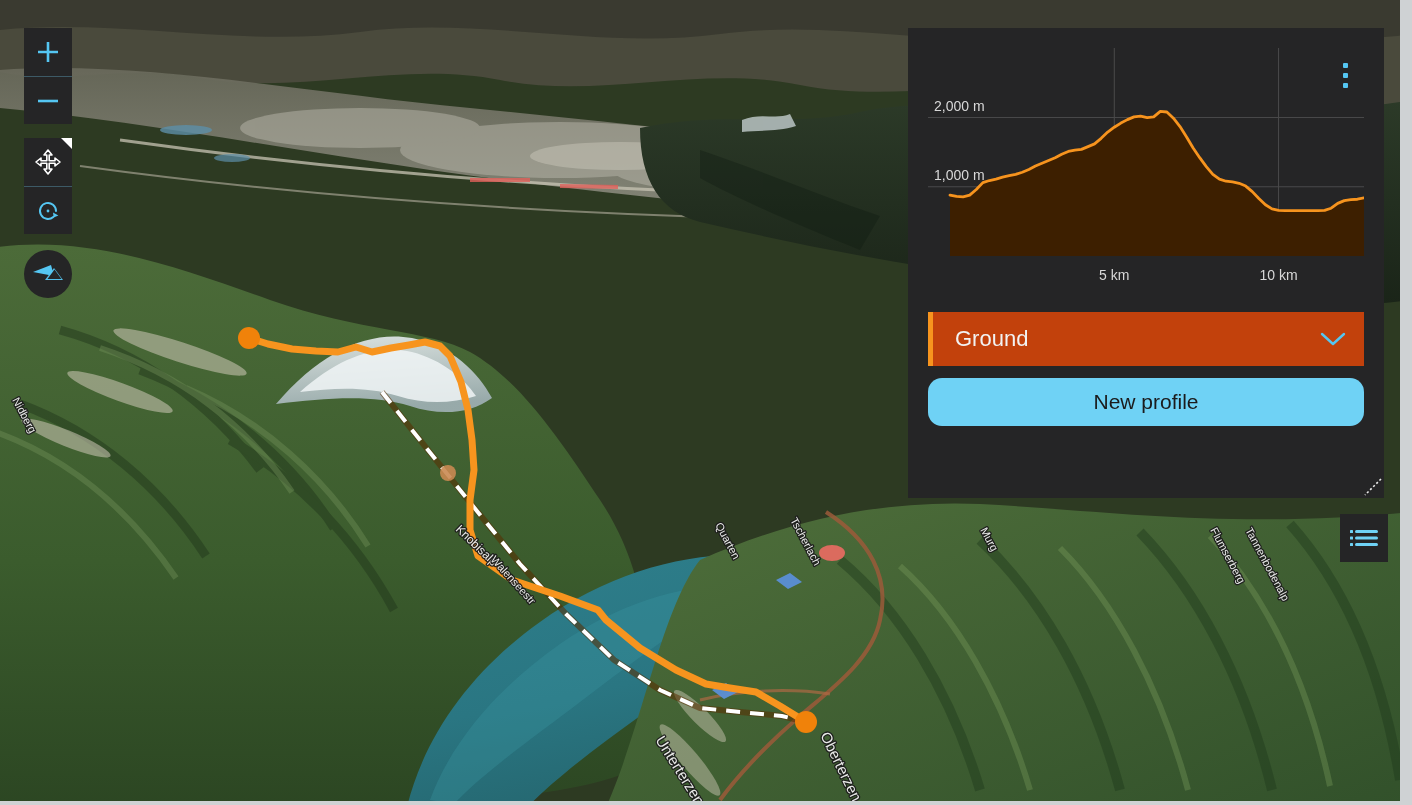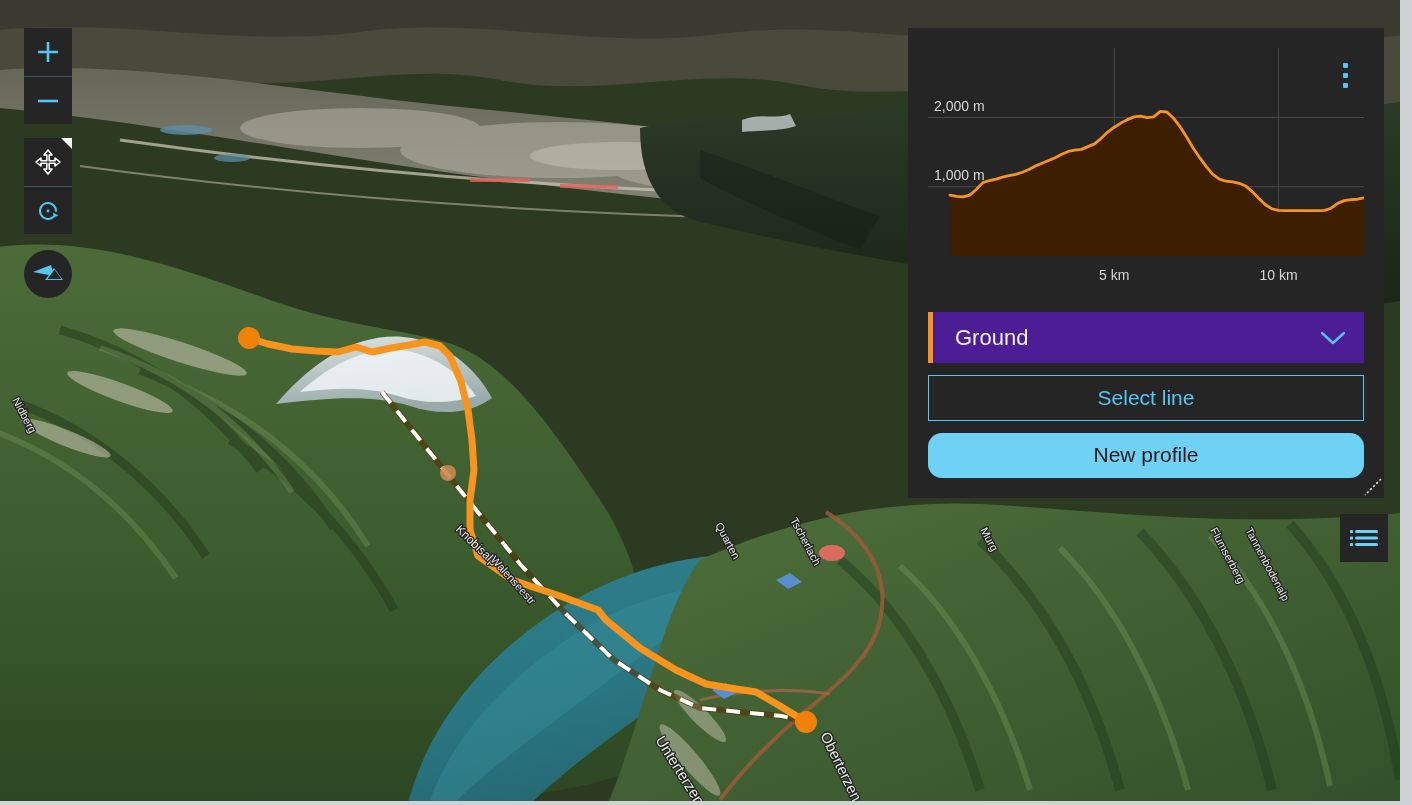--- a/index.html
+++ b/index.html
@@ -64,21 +64,21 @@
     position: absolute; right: 6px; top: 10px;
     width: 26px; height: 34px;
     display: flex; flex-direction: column; align-items: center;
     justify-content: center; gap: 5px;
     cursor: pointer; z-index: 5;
   }
   #kebab i { width: 5px; height: 5px; background: #55c6f2; border-radius: 1px; display:block; }
 
   .dropdown {
     height: 54px; margin-top: 14px;
-    background: #4c1d95;
+    background: #c2410c;
     display: flex; align-items: center;
     border-left: 5px solid #f7941e;
     padding: 0 18px 0 22px;
     cursor: pointer;
   }
   .dropdown .val {
     flex: 1; color: #f2f2f2; font-size: 22px; font-weight: 300;
   }
   .btn {
     height: 48px; margin-top: 12px;
@@ -319,21 +319,20 @@
         </svg>
     </div>
 
     <div class="dropdown">
       <span class="val">Ground</span>
       <svg width="26" height="16" viewBox="0 0 26 16">
         <path d="M2 3 L13 13 L24 3" stroke="#55c6f2" stroke-width="2.4" fill="none" stroke-linecap="round" stroke-linejoin="round"></path>
       </svg>
     </div>
 
-    <div class="btn" id="select-line-btn">Select line</div>
 
     <div class="btn" id="new-profile-btn">New profile</div>
 
     <svg class="resize-grip" viewBox="0 0 18 18">
       <g stroke="#ffffff" stroke-width="1.6" stroke-dasharray="2.2 2.2" opacity="0.9">
         <path d="M17 1 L1 17"></path>
       </g>
     </svg>
   </div>
 

